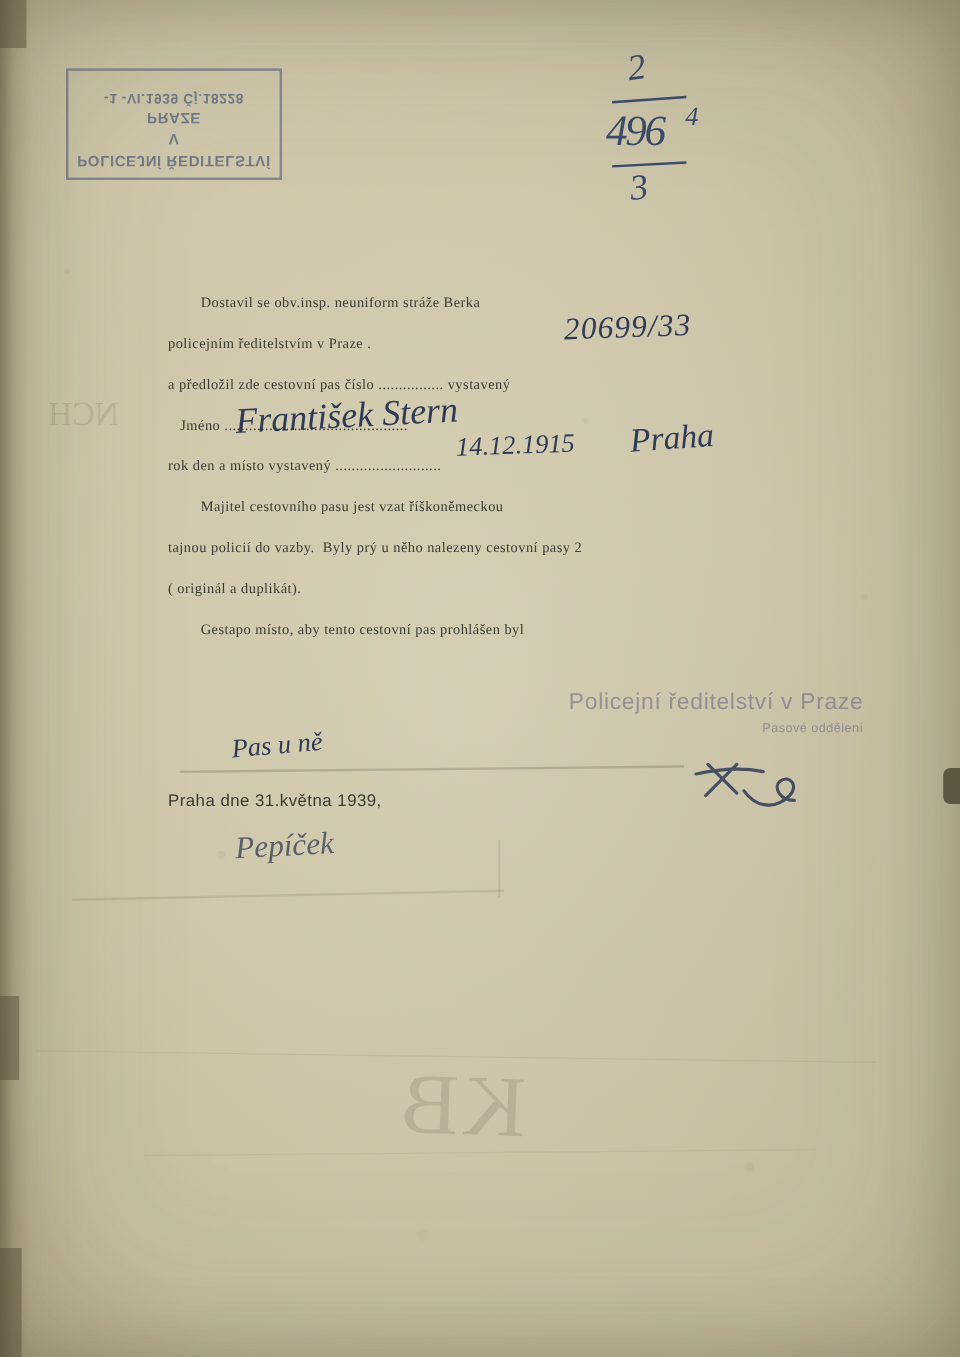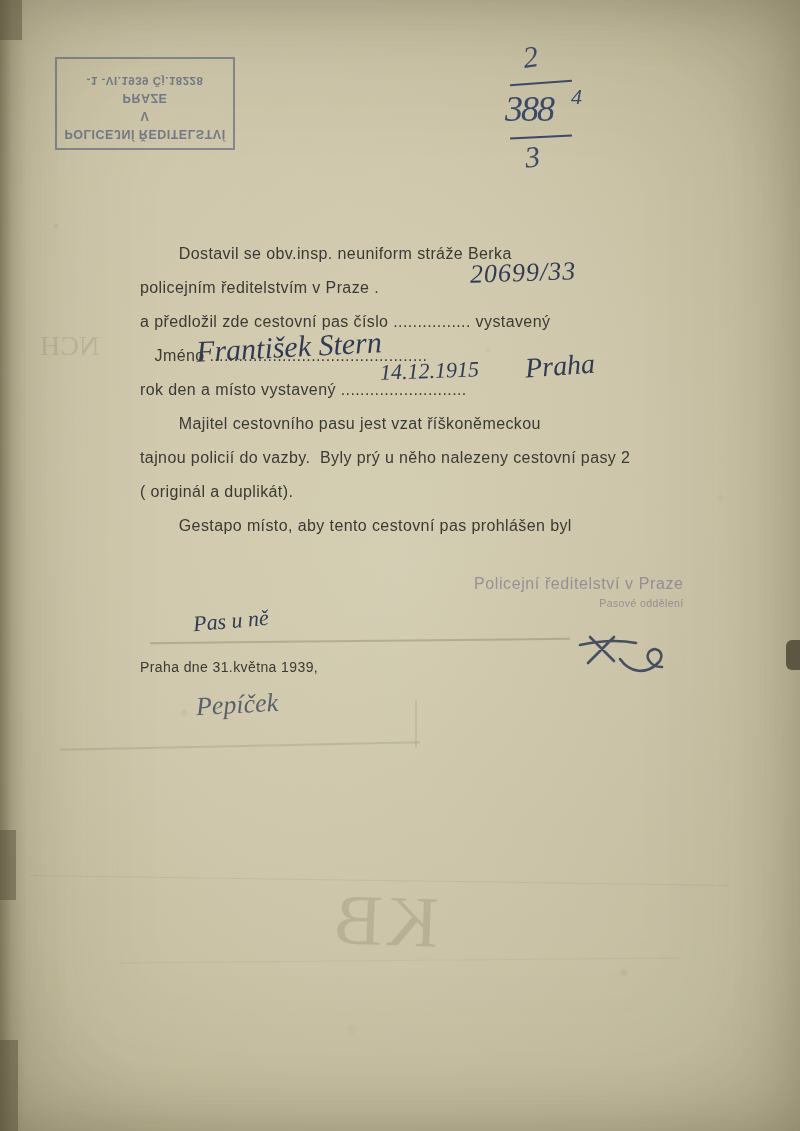--- a/index.html
+++ b/index.html
@@ -130,22 +130,22 @@
     position: absolute; left: 20px; top: 100px;
     font-size: 30px; font-style: italic; transform: rotate(-6deg);
   }
 
   
   .body-text {
     position: absolute;
     left: 140px;
     top: 245px;
     width: 620px;
-    font-family: Liberation Sans, sans-serif;
-    font-size: 16px;
+    font-family: Liberation Serif, serif;
+    font-size: 12px;
     color: #3a3a34;
     letter-spacing: .4px;
   }
   .line {
     position: relative;
     height: 34px;
     white-space: pre;
   }
 
   
@@ -189,21 +189,21 @@
     color: #3a4358;
     opacity: .78;
   }
   
   .office-stamp {
     position: absolute;
     left: 474px; top: 575px;
     color: rgba(104,96,130,0.55);
     font-family: "Liberation Sans", sans-serif;
   }
-  .office-stamp .os1 { font-size: 16px; letter-spacing: .6px; }
+  .office-stamp .os1 { font-size: 19px; letter-spacing: .6px; }
   .office-stamp .os2 { font-size: 10.5px; text-align: right; margin-top: 4px; letter-spacing: .4px; }
 
   
   .stroke {
     position: absolute;
     background: rgba(100,95,75,0.28);
     pointer-events: none;
   }
   .big-bleed {
     position: absolute;
@@ -235,21 +235,21 @@
   <div class="stamp">
     <div class="l1">POLICEJNÍ ŘEDITELSTVÍ</div>
     <div class="l2">V</div>
     <div class="l3">PRAZE</div>
     <div class="l4">-1 -VI.1939  Čj.18228</div>
   </div>
 
   <div class="filenum">
     <div class="num-top">2</div>
     <div class="bar1"></div>
-    <div class="num-mid">388</div>
+    <div class="num-mid">496</div>
     <div class="num-sup">4</div>
     <div class="bar2"></div>
     <div class="num-bot">3</div>
   </div>
 
   <div class="body-text">
     <div class="line">        Dostavil se obv.insp. neuniform stráže Berka</div>
     <div class="line">policejním ředitelstvím v Praze .</div>
     <div class="line">a předložil zde cestovní pas číslo ................ vystavený</div>
     <div class="line">   Jméno .............................................</div>

